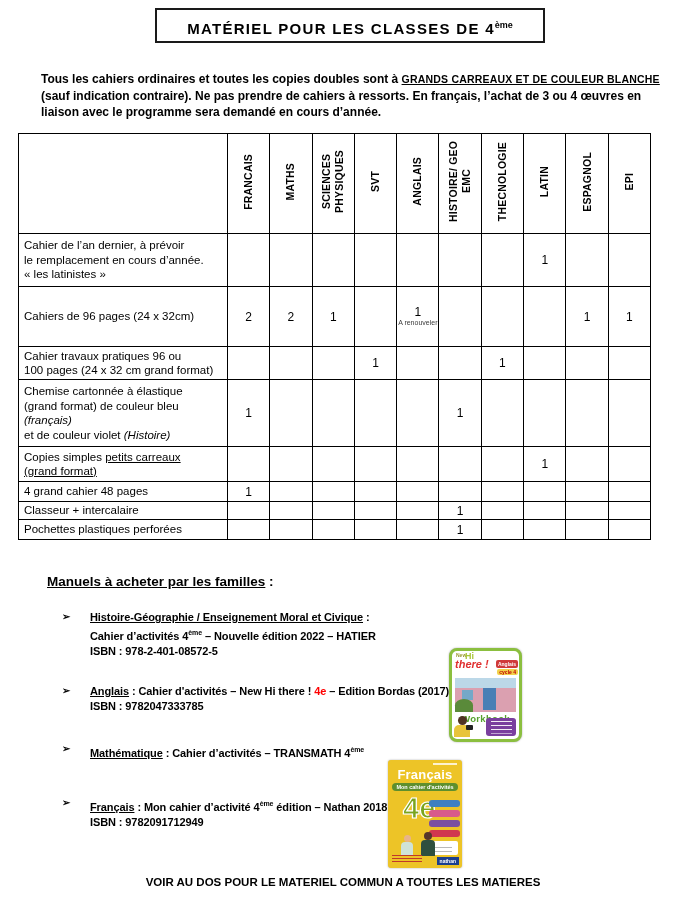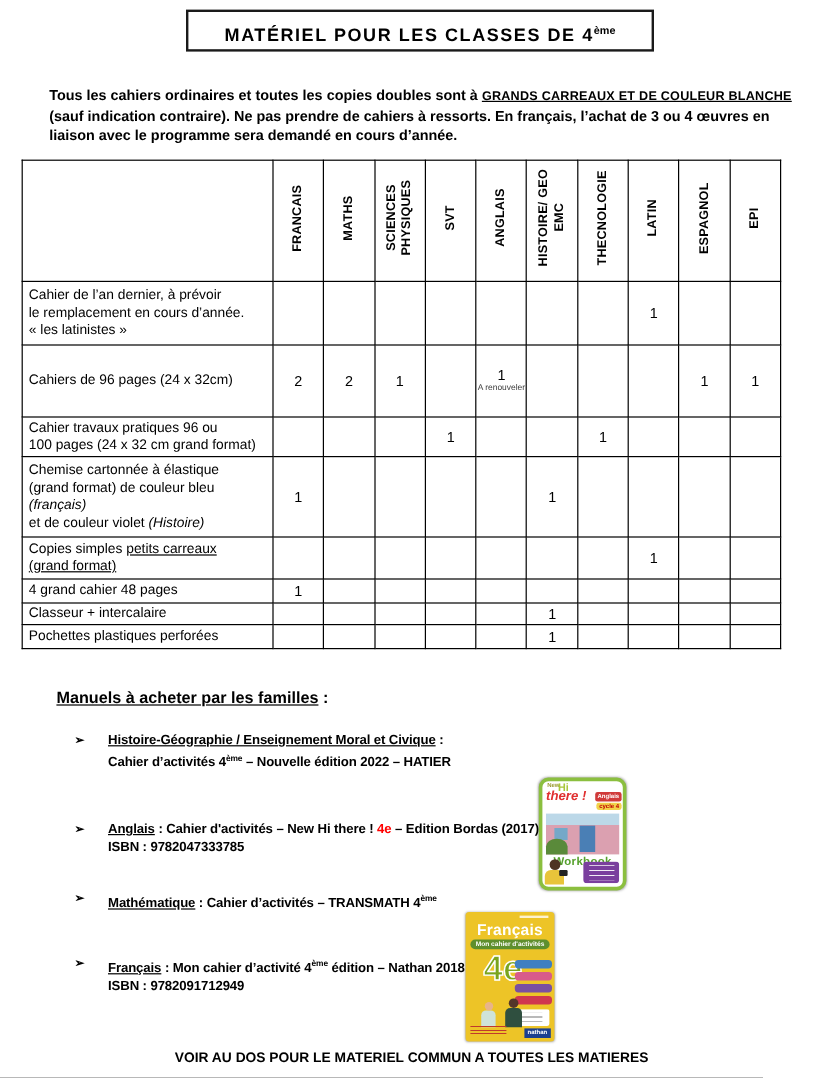--- a/index.html
+++ b/index.html
@@ -289,20 +289,21 @@
 
   <div class="manuels-h">
     <span class="hu">Manuels  à acheter par les familles</span><span> :</span>
   </div>
 
   <div class="item it1">
     <span class="marker">➢</span>
     <div class="content">
       <div class="line"><span class="t-u">Histoire-Géographie / Enseignement  Moral et Civique</span><span> :</span></div>
       <div class="line"><span>Cahier d’activités 4</span><sup>ème</sup><span>  – Nouvelle édition 2022 – HATIER</span></div>
+      <div class="line">ISBN : 978-2-401-08572-5</div>
     </div>
   </div>
 
   <div class="item it2">
     <span class="marker">➢</span>
     <div class="content">
       <div class="line"><span class="t-u">Anglais</span><span> : Cahier d'activités – New Hi </span><span class="squiggle">there</span><span> ! </span><span class="red">4e</span><span> – Edition Bordas (2017)</span></div>
       <div class="line">ISBN : 9782047333785</div>
     </div>
   </div>

